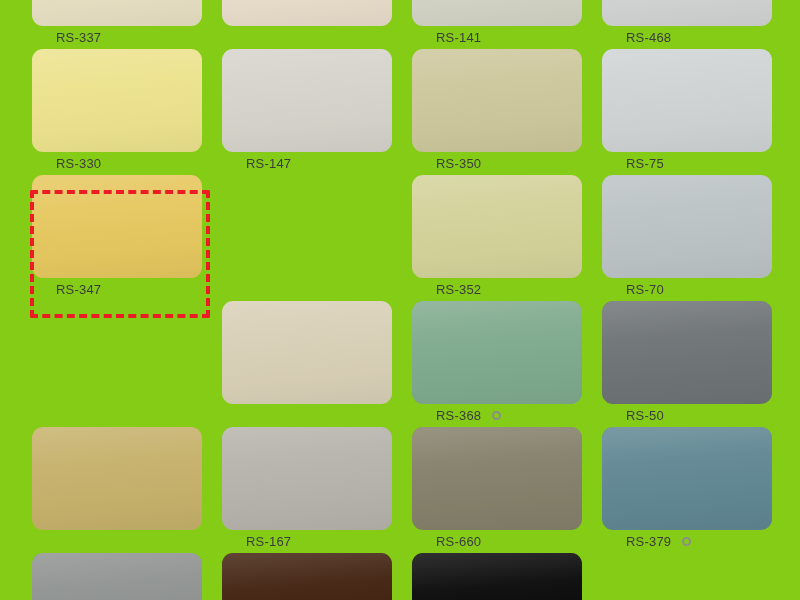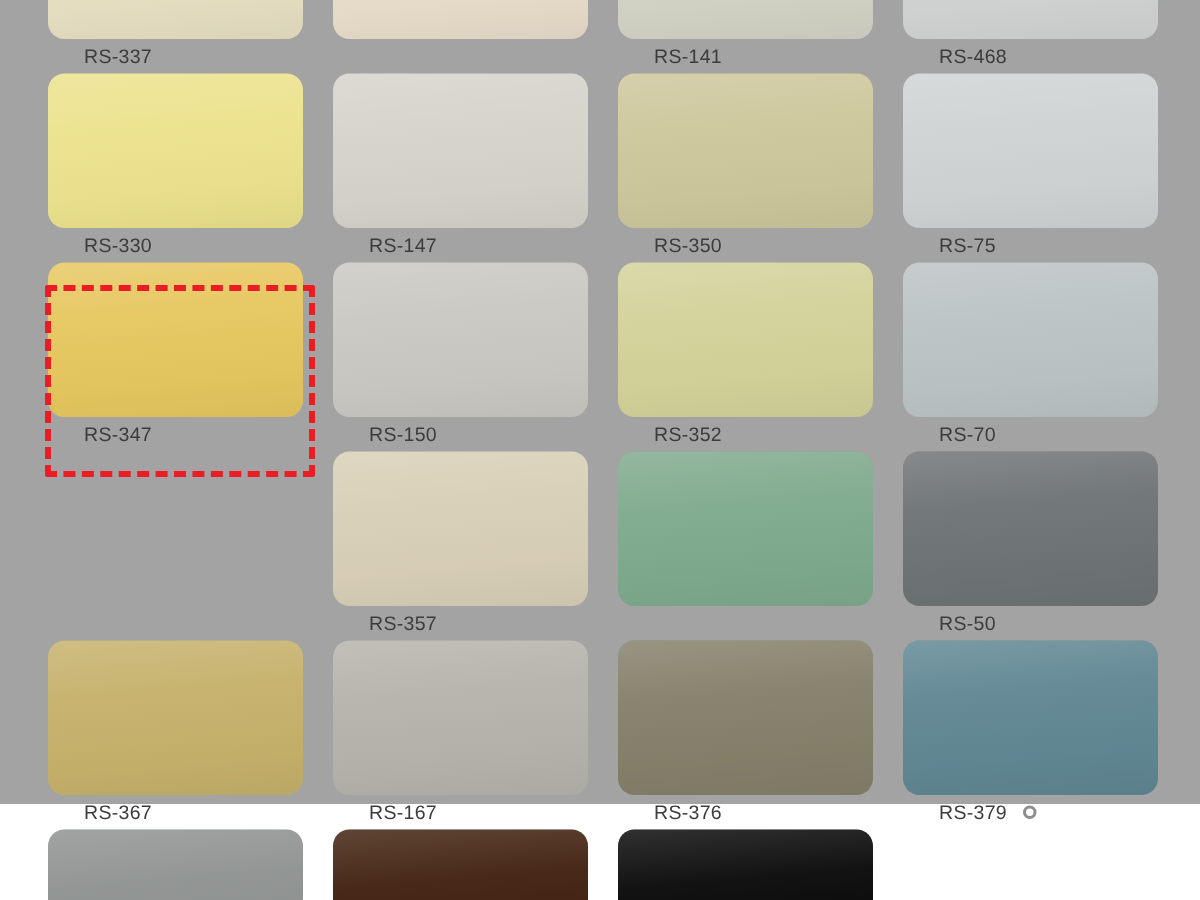--- a/index.html
+++ b/index.html
@@ -14,22 +14,22 @@
     overflow: hidden;
     font-family: "Liberation Sans", sans-serif;
     position: relative;
   }
 
   #chart-root {
     position: absolute;
     left: 0;
     top: 0;
     width: 800px;
-    height: 536px;
-    background: #a3a3a3;
+    height: 600px;
+    background: #84cc16;
   }
 
   
   .swatch-grid {
     position: absolute;
     left: 0;
     top: -77px;
     width: 800px;
   }
 
@@ -166,73 +166,65 @@
           </div>
         </div>
       </div>
       <div class="swatch-row">
         <div class="swatch-cell col-0">
           <div class="swatch-chip" style="background: rgb(230, 199, 95);"></div>
           <div class="swatch-label-row">
             <span class="swatch-label">RS-347</span>
           </div>
         </div>
-        <div class="swatch-cell col-1">
-          <div class="swatch-chip" style="background: rgb(201, 200, 194);"></div>
-          <div class="swatch-label-row">
-            <span class="swatch-label">RS-150</span>
-          </div>
-        </div>
         <div class="swatch-cell col-2">
           <div class="swatch-chip" style="background: rgb(211, 210, 154);"></div>
           <div class="swatch-label-row">
             <span class="swatch-label">RS-352</span>
           </div>
         </div>
         <div class="swatch-cell col-3">
           <div class="swatch-chip" style="background: rgb(188, 195, 197);"></div>
           <div class="swatch-label-row">
             <span class="swatch-label">RS-70</span>
           </div>
         </div>
       </div>
       <div class="swatch-row">
         <div class="swatch-cell col-1">
           <div class="swatch-chip" style="background: rgb(216, 207, 182);"></div>
-          <div class="swatch-label-row">
-            <span class="swatch-label">RS-357</span>
-          </div>
         </div>
         <div class="swatch-cell col-2">
           <div class="swatch-chip" style="background: rgb(127, 170, 141);"></div>
+          <div class="swatch-label-row">
+            <span class="swatch-label">RS-368</span>
+            <span class="swatch-marker"></span>
+          </div>
         </div>
         <div class="swatch-cell col-3">
           <div class="swatch-chip" style="background: rgb(110, 115, 118);"></div>
           <div class="swatch-label-row">
             <span class="swatch-label">RS-50</span>
           </div>
         </div>
       </div>
       <div class="swatch-row">
         <div class="swatch-cell col-0">
           <div class="swatch-chip" style="background: rgb(198, 177, 107);"></div>
-          <div class="swatch-label-row">
-            <span class="swatch-label">RS-367</span>
-          </div>
         </div>
         <div class="swatch-cell col-1">
           <div class="swatch-chip" style="background: rgb(181, 179, 171);"></div>
           <div class="swatch-label-row">
             <span class="swatch-label">RS-167</span>
           </div>
         </div>
         <div class="swatch-cell col-2">
           <div class="swatch-chip" style="background: rgb(132, 128, 106);"></div>
           <div class="swatch-label-row">
-            <span class="swatch-label">RS-376</span>
+            <span class="swatch-label">RS-660</span>
           </div>
         </div>
         <div class="swatch-cell col-3">
           <div class="swatch-chip" style="background: rgb(96, 135, 147);"></div>
           <div class="swatch-label-row">
             <span class="swatch-label">RS-379</span>
             <span class="swatch-marker"></span>
           </div>
         </div>
       </div>

